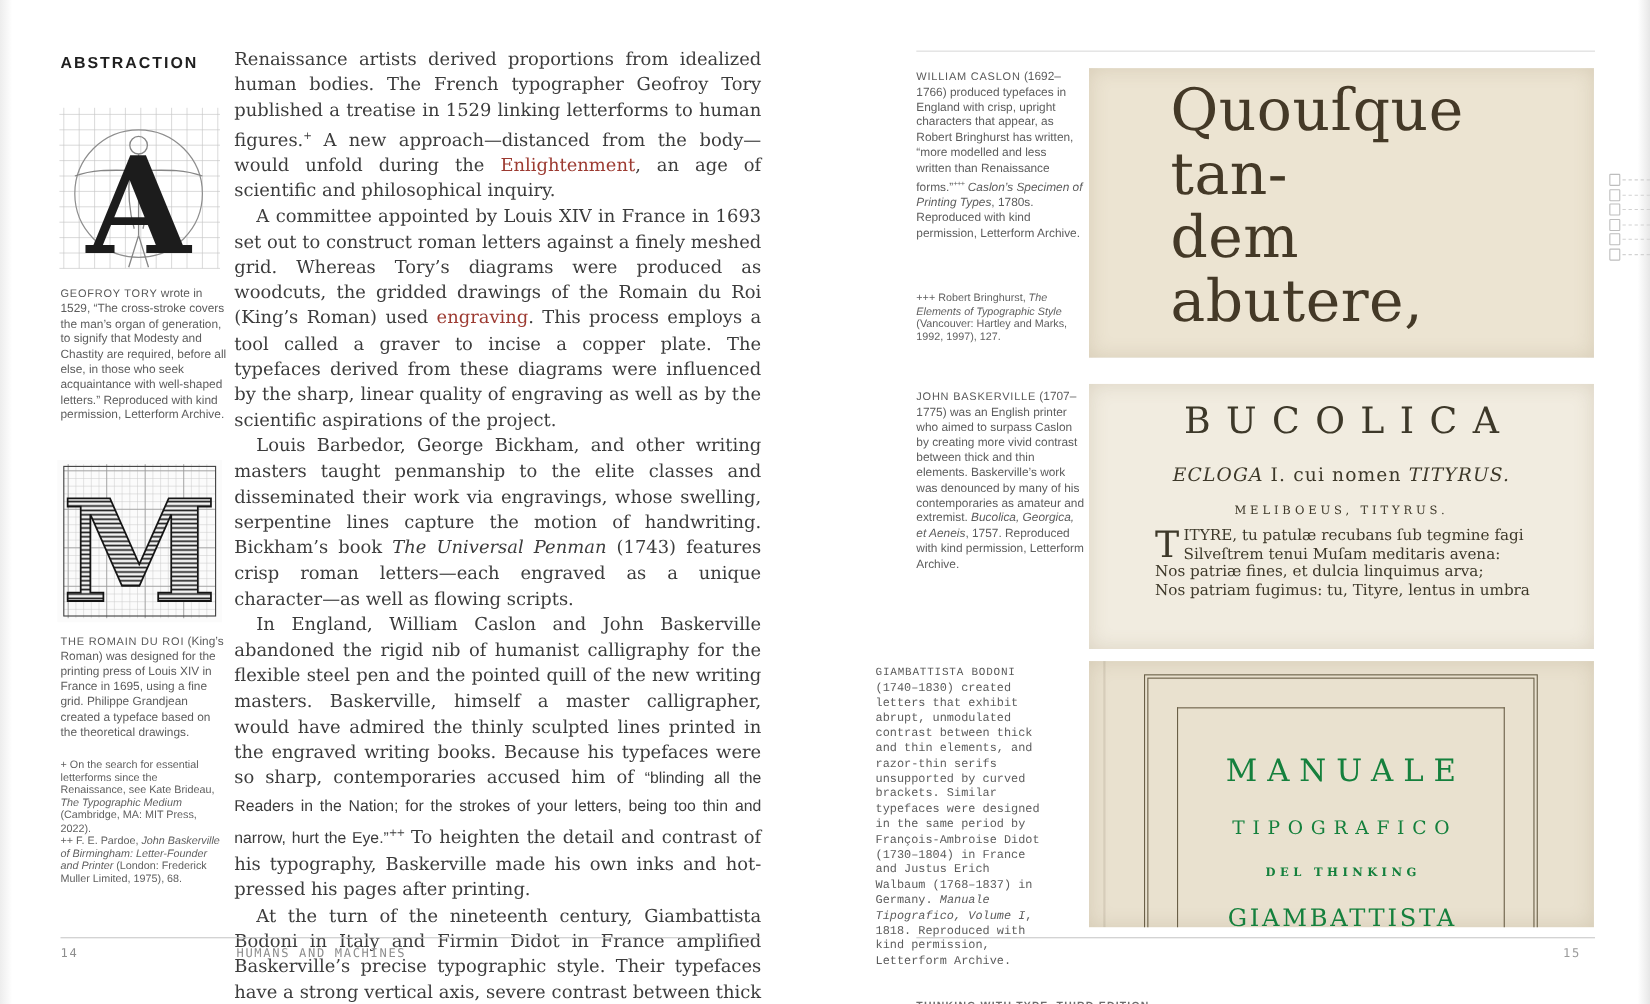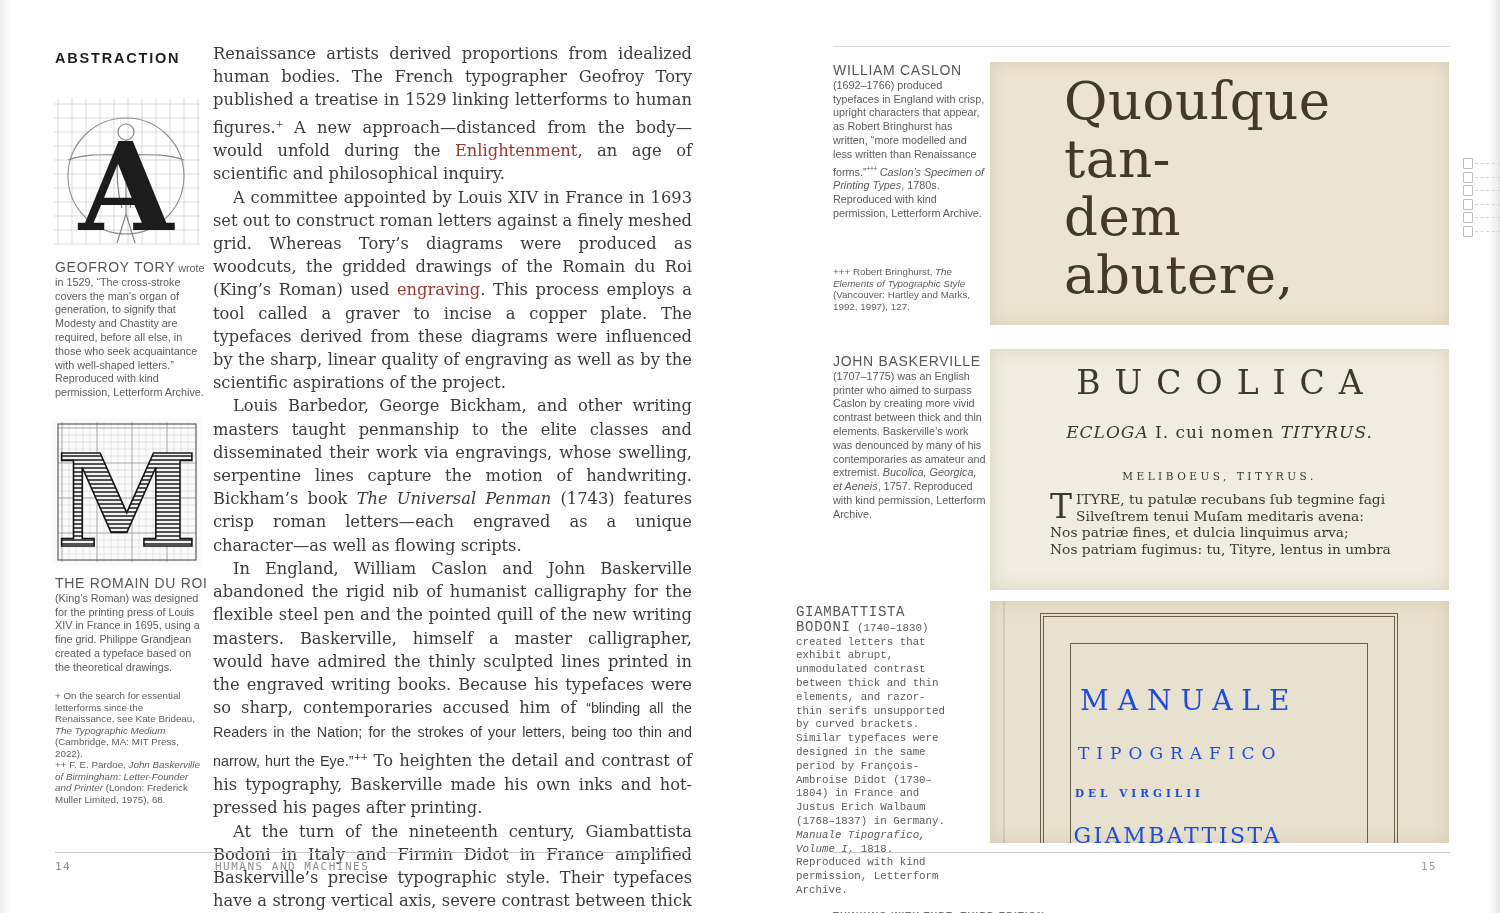--- a/index.html
+++ b/index.html
@@ -16,21 +16,21 @@
   
   .section-heading{position:absolute;left:55px;top:50px;margin:0;
     font:700 14.5px "Liberation Sans",sans-serif;letter-spacing:1.8px;color:#1f1f1f;}
 
   figure{margin:0;padding:0;position:absolute;}
   .fig-a{left:52px;top:96px;width:148px;height:150px;}
   .fig-m{left:52px;top:418px;width:150px;height:148px;}
 
   .caption{position:absolute;width:153px;margin:0;color:#5c5c5c;
     font-family:"Liberation Sans",sans-serif;font-size:10.8px;line-height:13.8px;}
-  .caption .caps{font-size:14px;letter-spacing:0.7px;color:#585858;}
+  .caption .caps{font-size:10px;letter-spacing:0.7px;color:#585858;}
   .caption .italic{font-style:italic;}
   .caption .sup{font-size:62%;vertical-align:super;letter-spacing:-0.5px;}
   .cap-tory{left:55px;top:261px;}
   .cap-romain{left:55px;top:577px;}
 
   .footnotes{position:absolute;left:55px;top:690px;width:150px;color:#5f5f5f;
     font-size:9.8px;line-height:11.5px;}
   .footnotes p{margin:0;}
   .footnotes .italic{font-style:italic;}
 
@@ -72,33 +72,33 @@
   .spec-caslon{left:990px;top:62px;height:263px;background:#ece4d2;}
   .spec-caslon-text{padding:10px 0 0 74px;color:#443927;}
   .cas-r{font-size:53px;line-height:58px;letter-spacing:0.5px;}
   .cas-sp{word-spacing:28px;}
 
   .spec-bask{left:990px;top:349px;height:241px;background:#f1ece0;color:#3d3829;text-align:center;}
   .bas-t1{font-style:italic;font-size:17.5px;letter-spacing:5px;padding:20px 0 0 5px;}
   .bas-t2{font-size:33px;letter-spacing:14px;padding:14px 0 0 14px;}
   .bas-ecloga{font-size:17px;letter-spacing:1px;margin-top:20px;}
   .bas-ecloga .it{font-style:italic;}
-  .bas-chars{font-size:10.5px;letter-spacing:3.5px;margin-top:28px;}
+  .bas-chars{font-size:10.5px;letter-spacing:3.5px;margin-top:16px;}
   .bas-verse{text-align:left;font-size:13.8px;line-height:16.5px;margin-left:60px;}
   .bas-verse-first{margin-top:9px;}
   .drop{float:left;font-size:33px;line-height:29px;padding:1px 4px 0 0;}
 
   .spec-bodoni{left:990px;top:601px;height:242px;background:#e9e1cf;}
   .spec-bodoni::before{content:"";position:absolute;left:13px;top:0;bottom:0;width:2px;
     background:rgba(90,75,50,0.12);}
   .bod-frame-outer{position:absolute;left:50px;top:12px;width:356px;bottom:-30px;
     border:1px solid #6a5f47;}
   .bod-frame-mid{position:absolute;inset:2px;border:1px solid #6a5f47;}
   .bod-frame-inner{position:absolute;left:26px;top:26px;right:26px;bottom:0;
-    border:1px solid #6a5f47;border-bottom:none;text-align:left;color:#1d4ed8;}
+    border:1px solid #6a5f47;border-bottom:none;text-align:center;color:#15803d;}
   .bod-1{margin-top:40px;font-size:28px;letter-spacing:9px;padding-left:9px;}
   .bod-2{margin-top:26px;font-size:17px;letter-spacing:7px;padding-left:7px;}
   .bod-3{margin-top:24px;font-size:10.5px;letter-spacing:4px;padding-left:4px;font-weight:700;}
   .bod-4{margin-top:24px;font-size:22px;letter-spacing:2.5px;padding-left:2.5px;}
 
   
   .edge-tabs{position:absolute;left:1463px;top:156px;width:37px;}
   .tab-row{height:13.5px;position:relative;}
   .tab-row::before{content:"";position:absolute;left:0;top:2px;width:8px;height:9px;
     border:1px solid #bdbdbd;border-radius:1px;}
@@ -199,21 +199,21 @@
         <div class="bas-verse">Nos patriam fugimus: tu, Tityre, lentus in umbra</div>
       </div>
 
     <p class="caption cap-bodoni"><span class="caps">GIAMBATTISTA BODONI</span><span> (1740–1830) created letters that exhibit abrupt, unmodulated contrast between thick and thin elements, and razor-thin serifs unsupported by curved brackets. Similar typefaces were designed in the same period by François-Ambroise Didot (1730–1804) in France and Justus Erich Walbaum (1768–1837) in Germany. </span><span class="italic">Manuale Tipografico, Volume I</span><span>, 1818. Reproduced with kind permission, Letterform Archive.</span></p>
     <div class="specimen spec-bodoni">
       <div class="bod-frame-outer">
         <div class="bod-frame-mid">
           <div class="bod-frame-inner">
               <div class="bod-1">MANUALE</div>
               <div class="bod-2">TIPOGRAFICO</div>
-              <div class="bod-3">DEL VIRGILII</div>
+              <div class="bod-3">DEL THINKING</div>
               <div class="bod-4">GIAMBATTISTA BODONI</div>
             </div>
         </div>
       </div>
     </div>
 
     <div class="edge-tabs">
       <div class="tab-row"></div>
       <div class="tab-row"></div>
       <div class="tab-row"></div>

